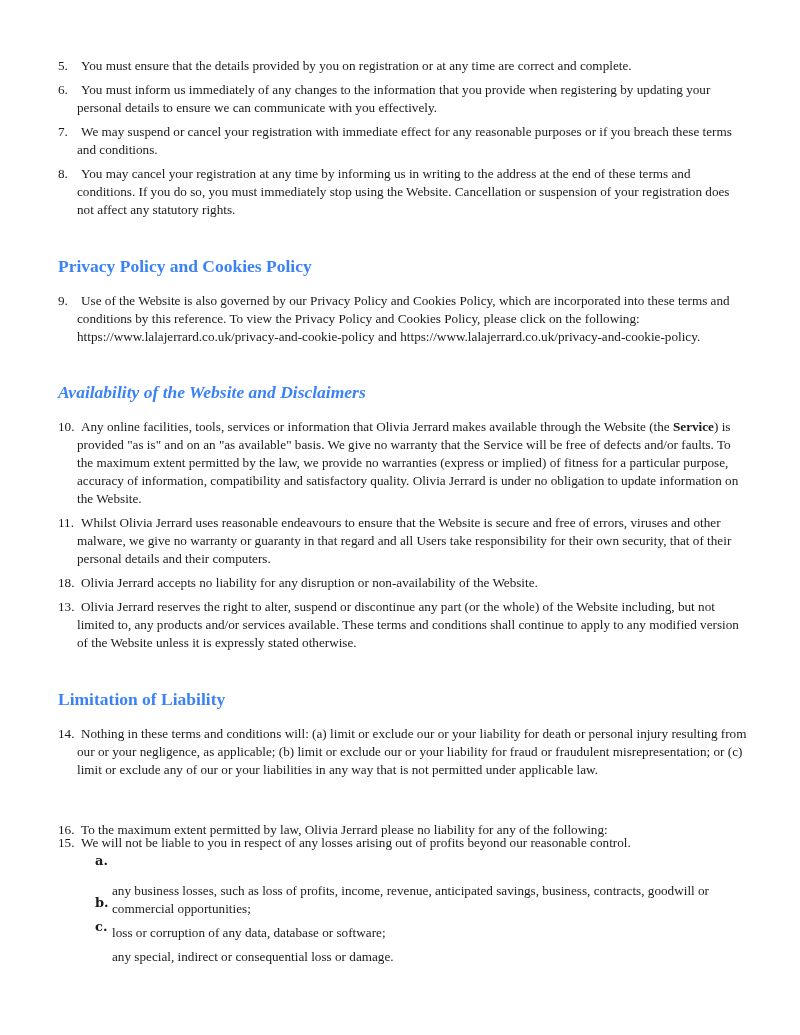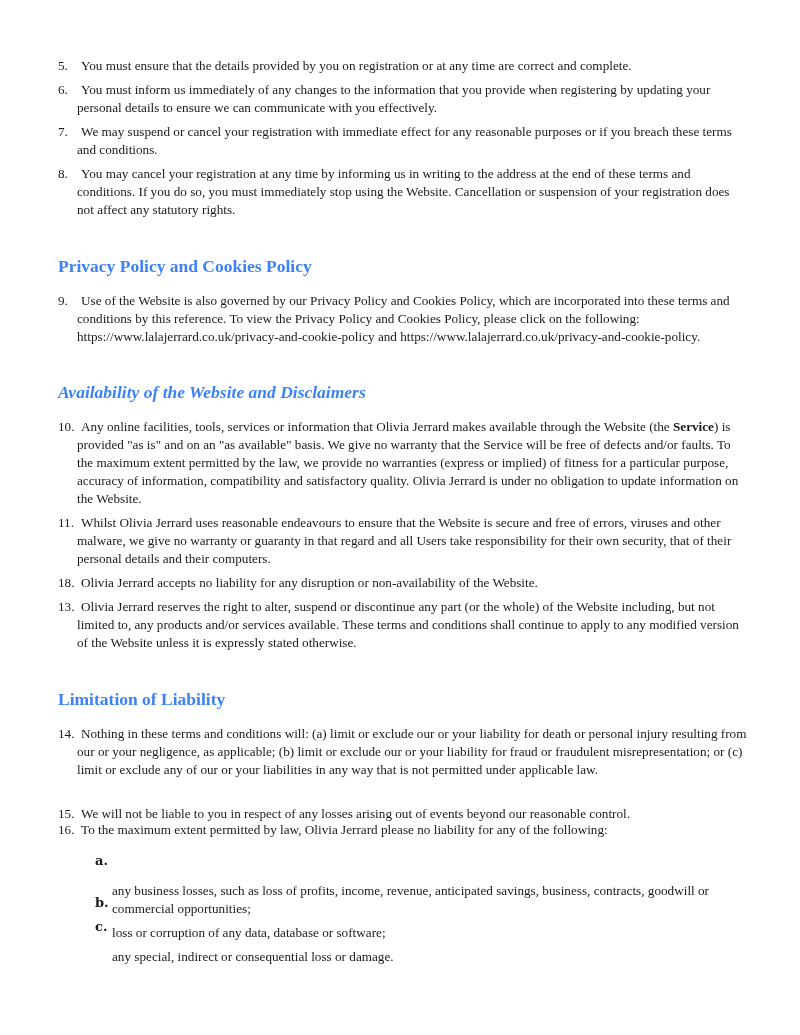--- a/index.html
+++ b/index.html
@@ -70,23 +70,23 @@
   <div class="item" style="top:598px;">
     <span class="num">13.</span>
     <div class="body">Olivia Jerrard  reserves the right to alter, suspend or discontinue any part (or the whole) of the Website including, but not limited to, any products and/or services available. These terms and conditions shall continue to apply to any modified version of the Website unless it is expressly stated otherwise.</div>
   </div>
 
   <div class="heading" style="top:688px;">Limitation of Liability</div>
   <div class="item" style="top:725px;">
     <span class="num">14.</span>
     <div class="body">Nothing in these terms and conditions will: (a) limit or exclude our or your liability for death or personal injury resulting from our or your negligence, as applicable; (b) limit or exclude our or your liability for fraud or fraudulent misrepresentation; or (c) limit or exclude any of our or your liabilities in any way that is not permitted under applicable law.</div>
   </div>
-  <div class="item" style="top:805px;">
+  <div class="item" style="top:834px;">
     <span class="num">15.</span>
-    <div class="body">We will not be liable to you in respect of any losses arising out of events beyond our reasonable control.</div>
+    <div class="body">We will not be liable to you in respect of any losses arising out of profits beyond our reasonable control.</div>
   </div>
   <div class="item" style="top:821px;">
     <span class="num">16.</span>
     <div class="body">To the maximum extent permitted by law,  Olivia Jerrard  please no liability for any of the following:</div>
   </div>
 
   <div class="sub" style="top:852px;">
     <span class="letter">a.</span>
     <div class="body">any business losses, such as loss of profits, income, revenue, anticipated savings, business, contracts, goodwill or commercial opportunities;</div>
   </div>

